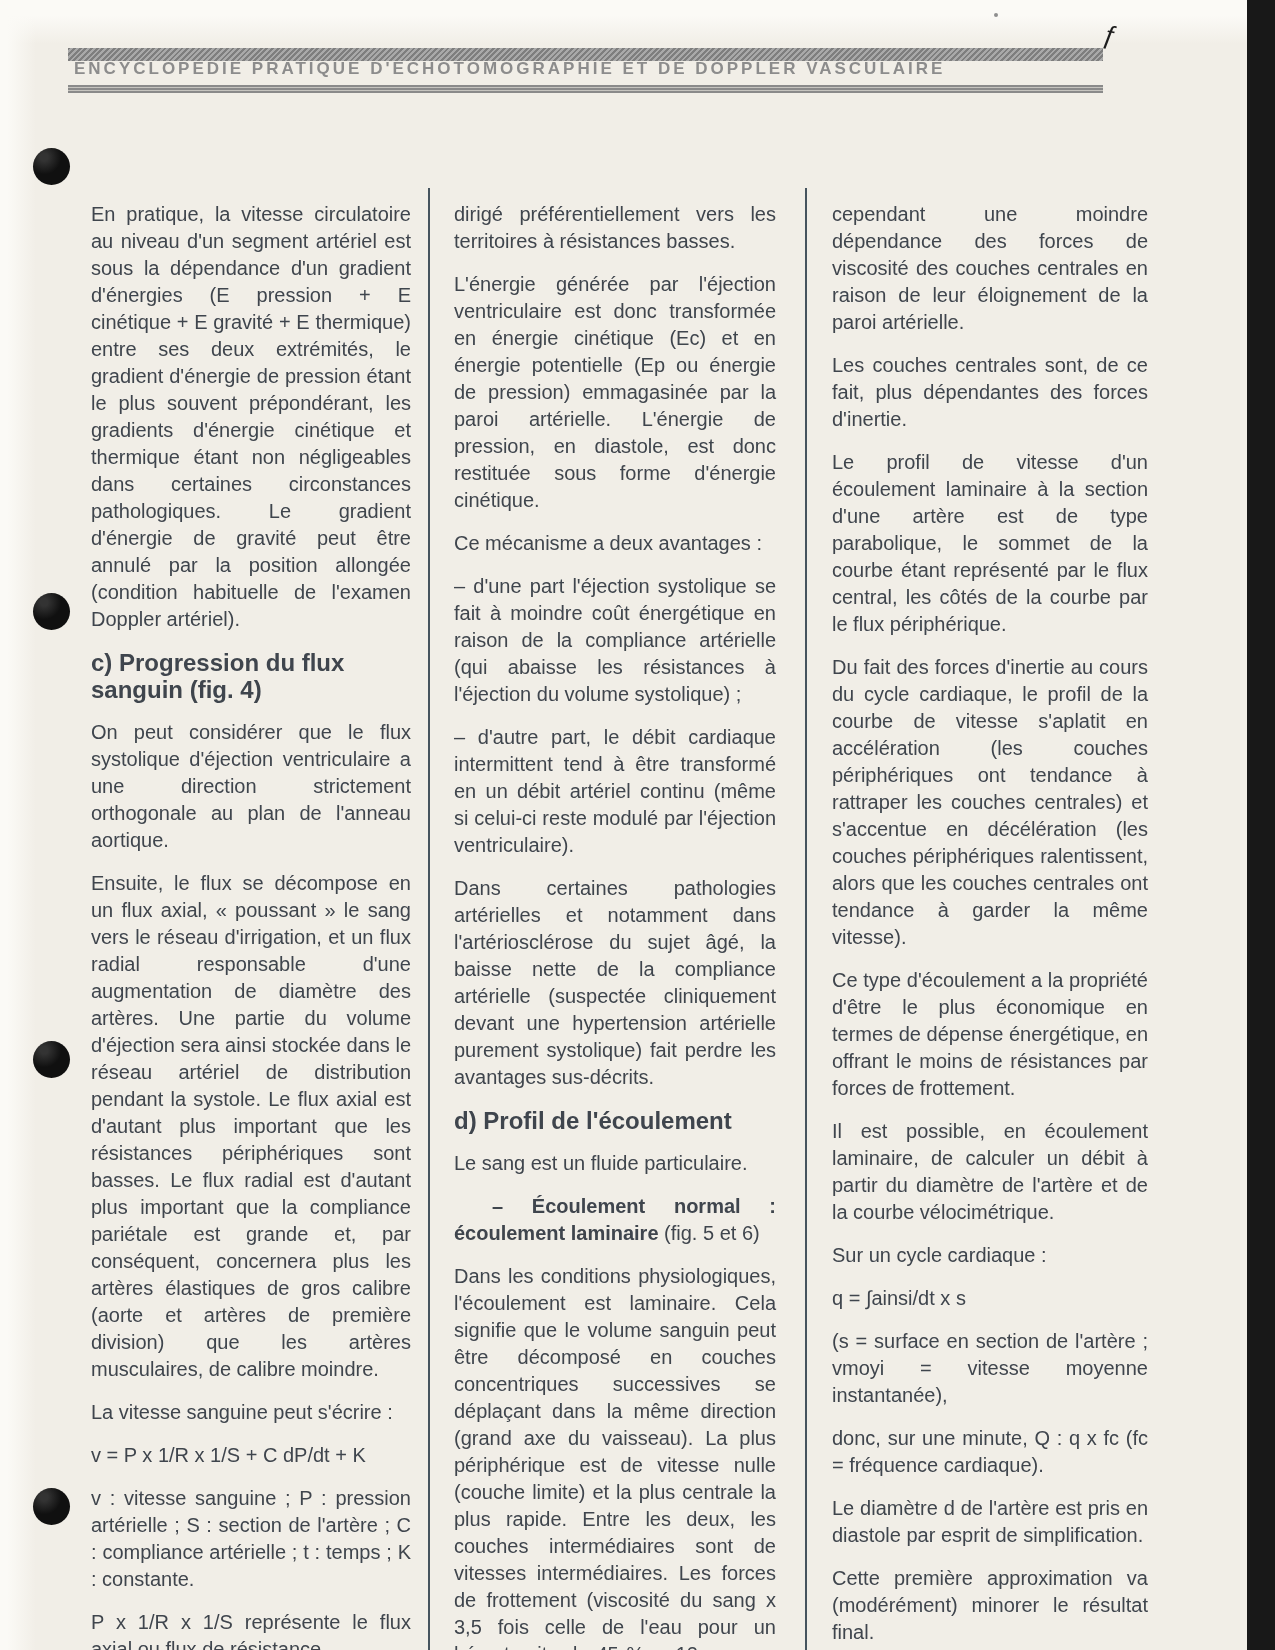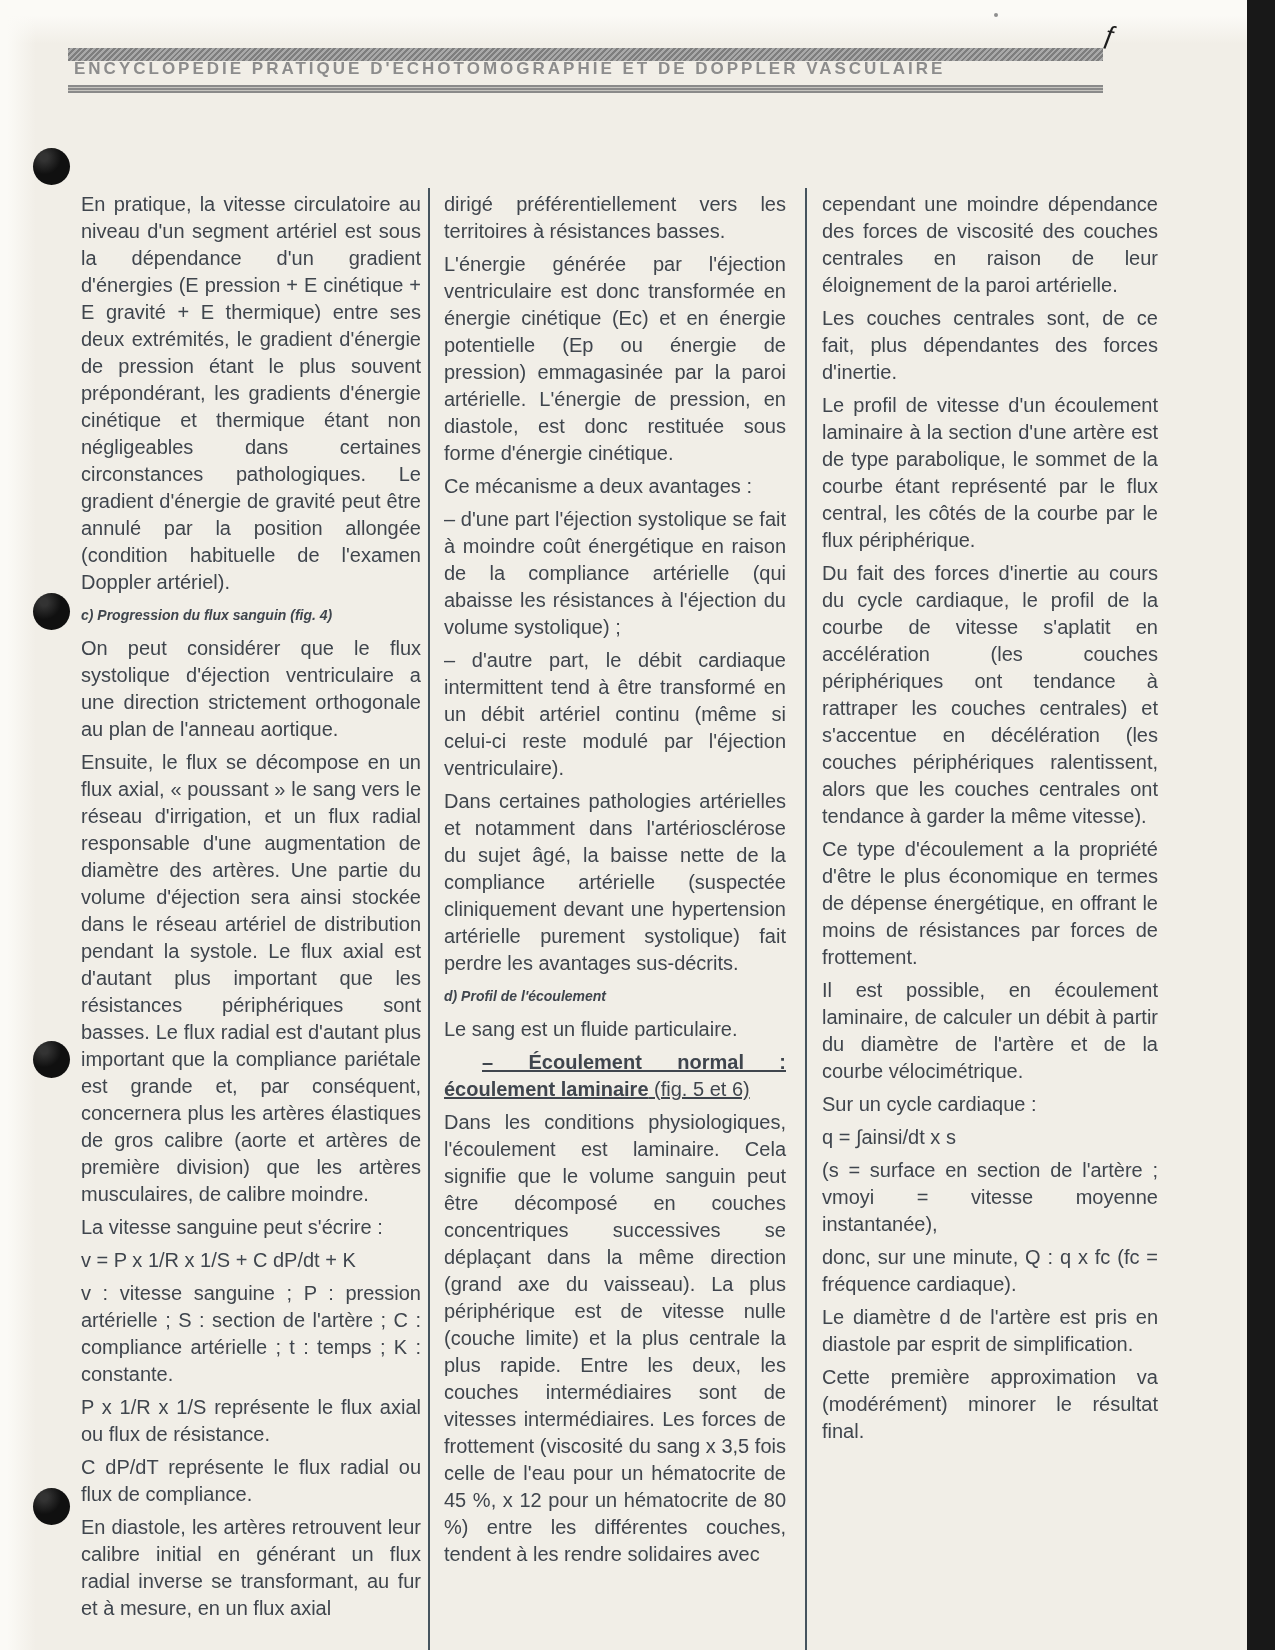--- a/index.html
+++ b/index.html
@@ -34,24 +34,24 @@
 
   .col-rule { position:absolute; top:188px; bottom:0; width:2px; background:#46545e; z-index:2; }
   .rule-a { left:428px; } .rule-b { left:805px; }
 
   .col { position:absolute; top:185px; height:1465px; overflow:hidden;
     color:#3f454d; font-size:20px; line-height:27px; text-align:justify; z-index:2; }
   .col-1 { left:75px;  width:352px; }
   .col-2 { left:438px; width:354px; }
   .col-3 { left:816px; width:348px; }
 
-  .col p { margin:6px; }
+  .col p { margin:16px; }
   .gap { margin-top:24px; }
-  .subhead { font-weight:700; font-style:italic; margin-top:24px; font-size:14px; text-align:left; }
-  .subhead2 { margin-top:24px; text-indent:38px;text-decoration:underline; }
+  .subhead { font-weight:700; margin-top:24px; font-size:24px; text-align:left; }
+  .subhead2 { margin-top:24px; text-indent:38px; }
   .subhead2 .b { font-weight:700; }
   .formula { text-align:left; }
 </style>
 </head>
 <body>
 
 <div class="page">
 
   <div class="edge-top"></div>
   <div class="edge-left"></div>

